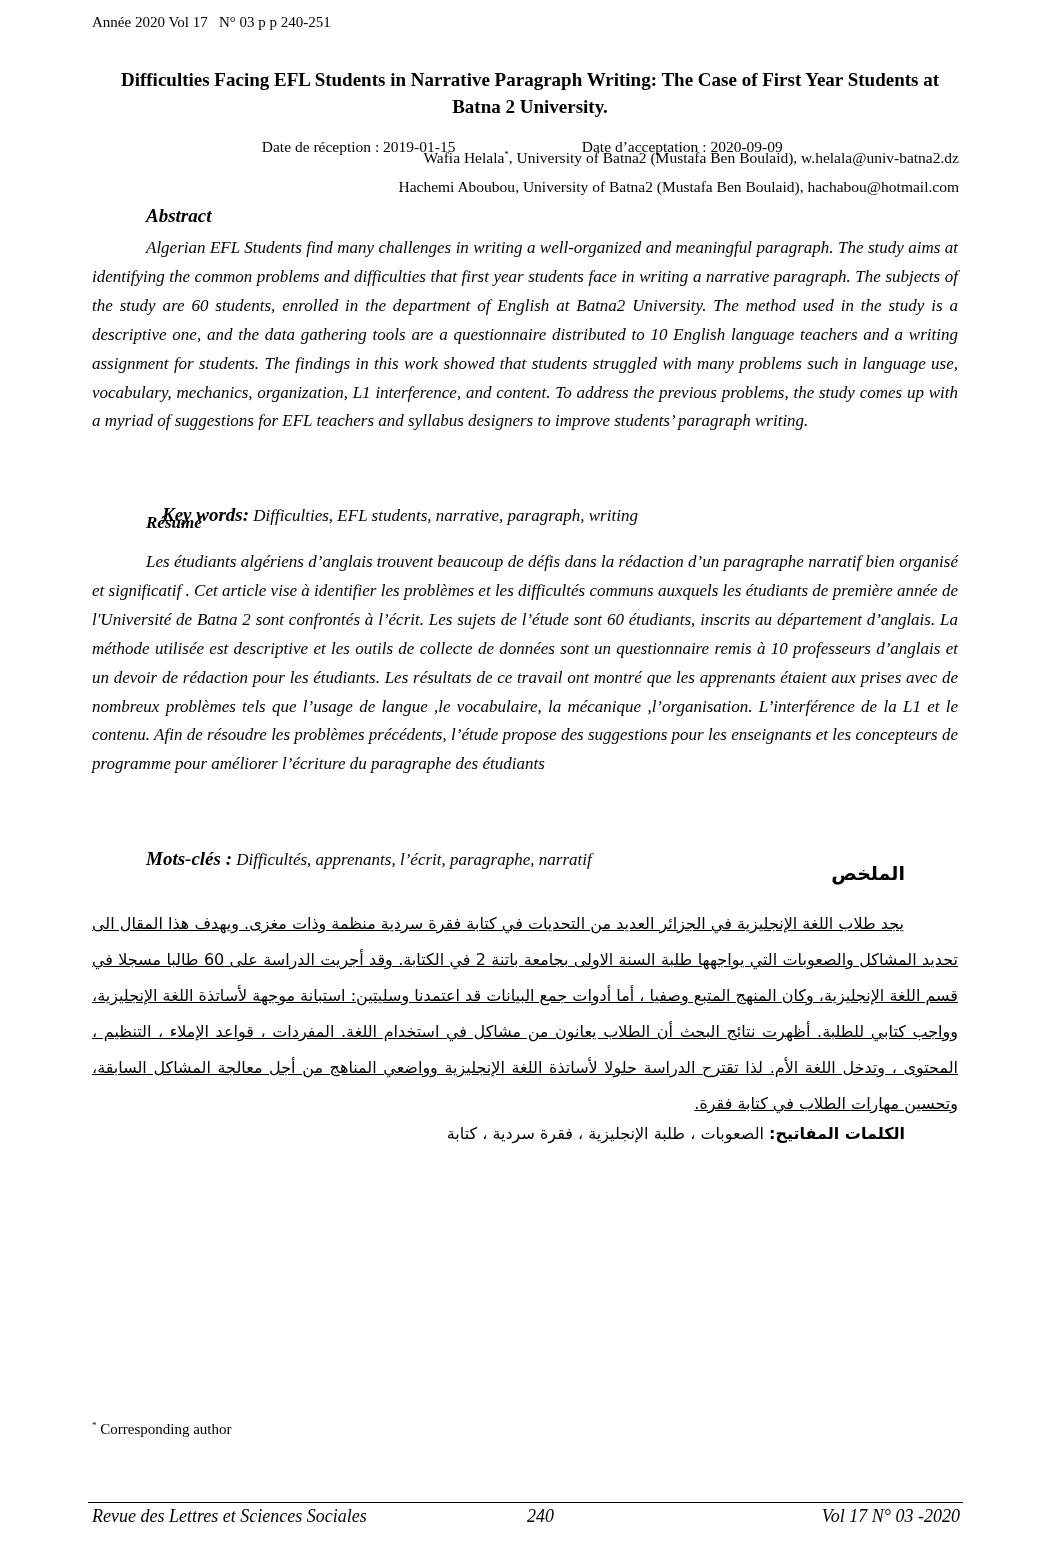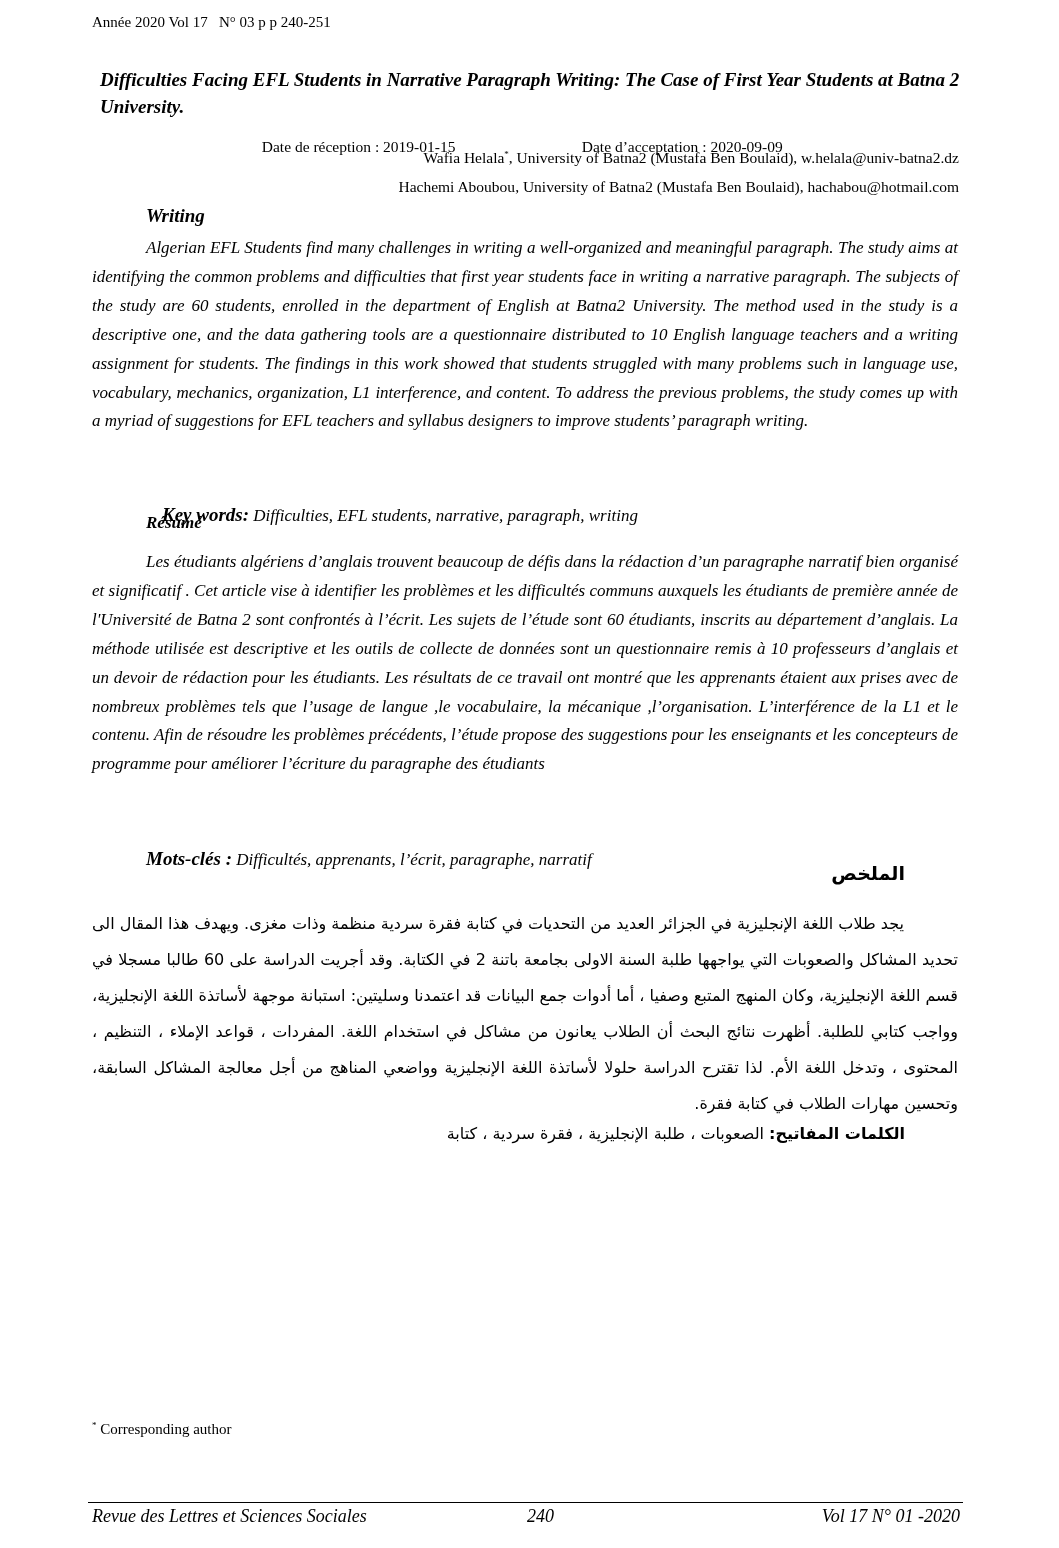--- a/index.html
+++ b/index.html
@@ -1,30 +1,30 @@
 <!DOCTYPE html>
 <html><head>
 <meta charset="utf-8">
 <style>
   html, body { margin: 0; padding: 0; background: #ffffff; }
   body { width: 1059px; height: 1548px; position: relative; overflow: hidden; color: #000; font-family: "Liberation Serif", serif; }
   .abs { position: absolute; }
   .header-line { left: 92px; top: 14px; font-size: 15px; white-space: pre; }
-  .title { left: 100px; width: 860px; top: 66px; font-style: italic; font-weight: bold; font-size: 19px; line-height: 27px; }
+  .title { left: 100px; width: 860px; top: 66px; text-align: center; font-weight: bold; font-size: 19px; line-height: 27px; }
   .dates { left: 254px; top: 120px; font-size: 15.5px; white-space: pre; }
   .dates span { display: inline-block; }
   .author { right: 100px; font-size: 15.5px; text-align: left; white-space: nowrap; }
   .author sup { font-size: 9px; }
   .section-h { font-style: italic; font-weight: bold; font-size: 19px; }
   .body-text { left: 92px; width: 866px; font-style: italic; font-size: 17px; line-height: 28.9px; text-align: justify; }
   .body-text .indent { display: inline-block; width: 54px; }
   .kw { font-size: 17px; font-style: italic; white-space: nowrap; margin-top: 32px; }
   .kw b { font-size: 19px; }
   .arabic-title { right: 154px; top: 862px; font-weight: bold; font-size: 19px; direction: rtl; font-family: "DejaVu Sans", sans-serif; }
-  .arabic-body { left: 92px; width: 866px; top: 906px; direction: rtl; text-align: justify; font-family: "DejaVu Sans", sans-serif; font-size: 16px; line-height: 36px; }
+  .arabic-body { left: 92px; width: 866px; top: 906px; direction: rtl; text-align: justify; font-family: "DejaVu Sans", sans-serif; font-size: 16px; line-height: 36px; text-decoration: underline; }
   .arabic-body .indent { display: inline-block; width: 54px; }
   .arabic-kw { right: 154px; top: 1124px; direction: rtl; font-family: "DejaVu Sans", sans-serif; font-size: 16px; white-space: nowrap; margin-left: 24px; }
   .footnote { left: 92px; top: 1420px; font-size: 15px; }
   .footnote sup { font-size: 9px; }
   .footer-rule { left: 88px; width: 875px; top: 1502px; height: 1px; background: #000; }
   .footer { left: 92px; width: 868px; top: 1506px; font-style: italic; font-size: 18px; display: flex; justify-content: space-between; }
   .footer .center { position: absolute; left: 435px; }
 </style>
 </head>
 <body>
@@ -38,21 +38,21 @@
 </div>
 
 <div class="abs author" style="top:149px">
   <span>Wafia Helala</span><sup>*</sup><span>, University of Batna2 (Mustafa Ben Boulaid), w.helala@univ-batna2.dz</span>
 </div>
 
 <div class="abs author" style="top:178px">
   <span>Hachemi Aboubou</span><span>, University of Batna2 (Mustafa Ben Boulaid), hachabou@hotmail.com</span>
 </div>
 
-<div class="abs section-h" style="left:146px; top:205px">Writing</div>
+<div class="abs section-h" style="left:146px; top:205px">Abstract</div>
 
 <div class="abs body-text" style="top:234px">
   <span class="indent"></span><span>Algerian EFL Students find many challenges in writing a well-organized and meaningful paragraph. The study aims at identifying the common problems and difficulties that first year students face in writing a narrative paragraph. The subjects of the study are 60 students, enrolled in the department of English at Batna2 University. The method used in the study is a descriptive one, and the data gathering tools are a questionnaire distributed to 10 English language teachers and a writing assignment for students. The findings in this work showed that students struggled with many problems such in language use, vocabulary, mechanics, organization, L1 interference, and content. To address the previous problems, the study comes up with a myriad of suggestions for EFL teachers and syllabus designers to improve students’ paragraph writing.</span>
 </div>
 
 <div class="abs kw" style="left:162px; top:472px">
   <b>Key words:</b><span> Difficulties, EFL students, narrative, paragraph, writing</span>
 </div>
 
 <div class="abs section-h" style="left:146px; top:513px; font-size:17px">Résumé</div>
@@ -77,14 +77,14 @@
 
 <div class="abs footnote">
   <sup>*</sup><span> Corresponding author</span>
 </div>
 
 <div class="abs footer-rule"></div>
 
 <div class="abs footer">
   <span>Revue des Lettres et Sciences Sociales</span>
   <span class="center">240</span>
-  <span>Vol 17 N° 01 -2020</span>
+  <span>Vol 17 N° 03 -2020</span>
 </div>
 
 </body></html>

